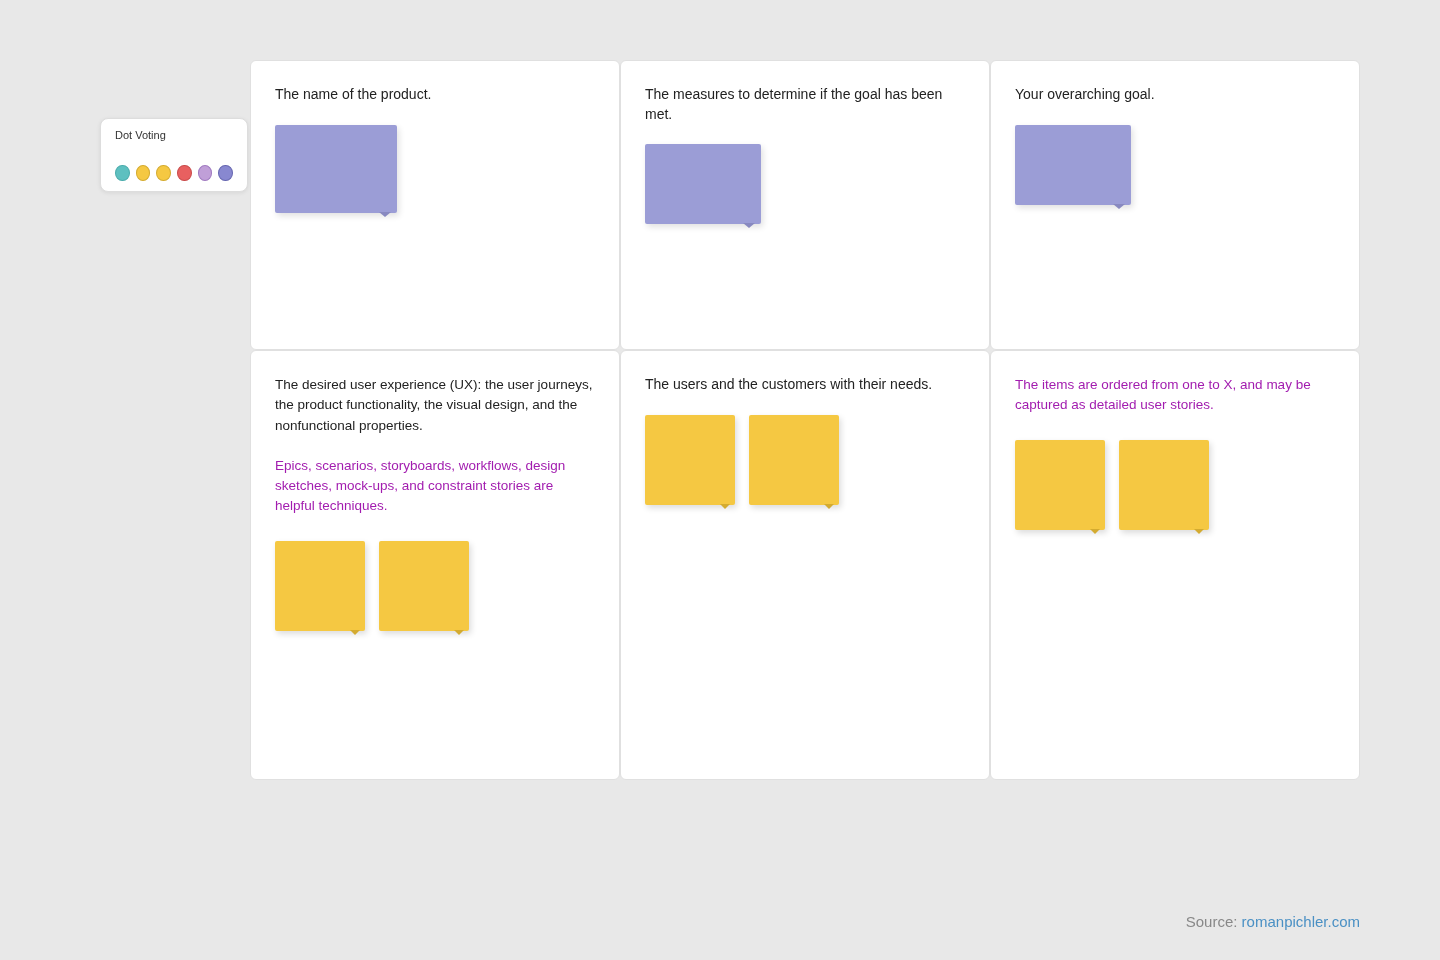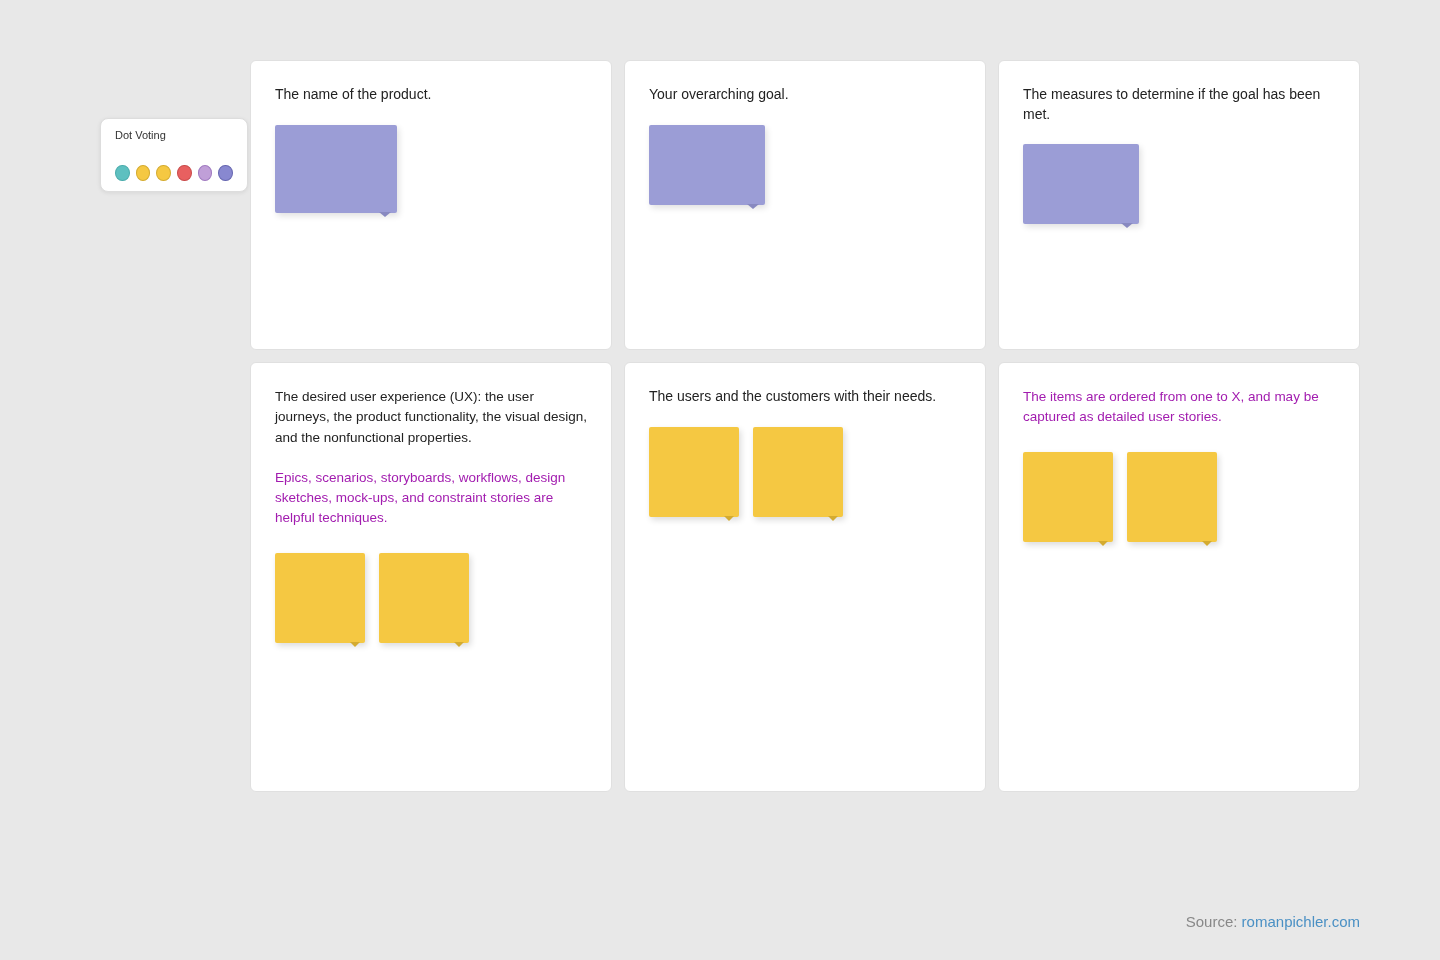--- a/index.html
+++ b/index.html
@@ -52,21 +52,20 @@
       border-radius: 50%;
       border: 1.5px solid transparent;
     }
 
     
     .grid {
       margin-left: 170px;
       display: grid;
       grid-template-columns: repeat(3, 1fr);
       grid-template-rows: repeat(2, auto);
-      gap: 12px;
     }
 
     .card {
       background: white;
       border-radius: 6px;
       border: 1px solid #e0e0e0;
       padding: 24px 24px 30px 24px;
       min-height: 290px;
       position: relative;
     }
@@ -199,29 +198,29 @@
 
   <div class="grid">
 
     <div class="card card-product">
       <div class="card-title">The name of the product.</div>
       <div class="stickies">
         <div class="sticky-blue" style="width:122px; height:88px;"></div>
       </div>
     </div>
 
+    <div class="card card-measures">
+      <div class="card-title">The measures to determine if the goal has been met.</div>
+      <div class="stickies">
+        <div class="sticky-blue" style="width:116px; height:80px;"></div>
+      </div>
+    </div>
+
     <div class="card card-goal">
       <div class="card-title">Your overarching goal.</div>
-      <div class="stickies">
-        <div class="sticky-blue" style="width:116px; height:80px;"></div>
-      </div>
-    </div>
-
-    <div class="card card-measures">
-      <div class="card-title">The measures to determine if the goal has been met.</div>
       <div class="stickies">
         <div class="sticky-blue" style="width:116px; height:80px;"></div>
       </div>
     </div>
 
     <div class="card card-bottom card-ux">
       <div class="card-title">The desired user experience (UX): the user journeys, the product functionality, the visual design, and the nonfunctional properties.</div>
       <div class="card-subtitle">Epics, scenarios, storyboards, workflows, design sketches, mock-ups, and constraint stories are helpful techniques.</div>
       <div class="stickies">
         <div class="sticky-yellow"></div>

